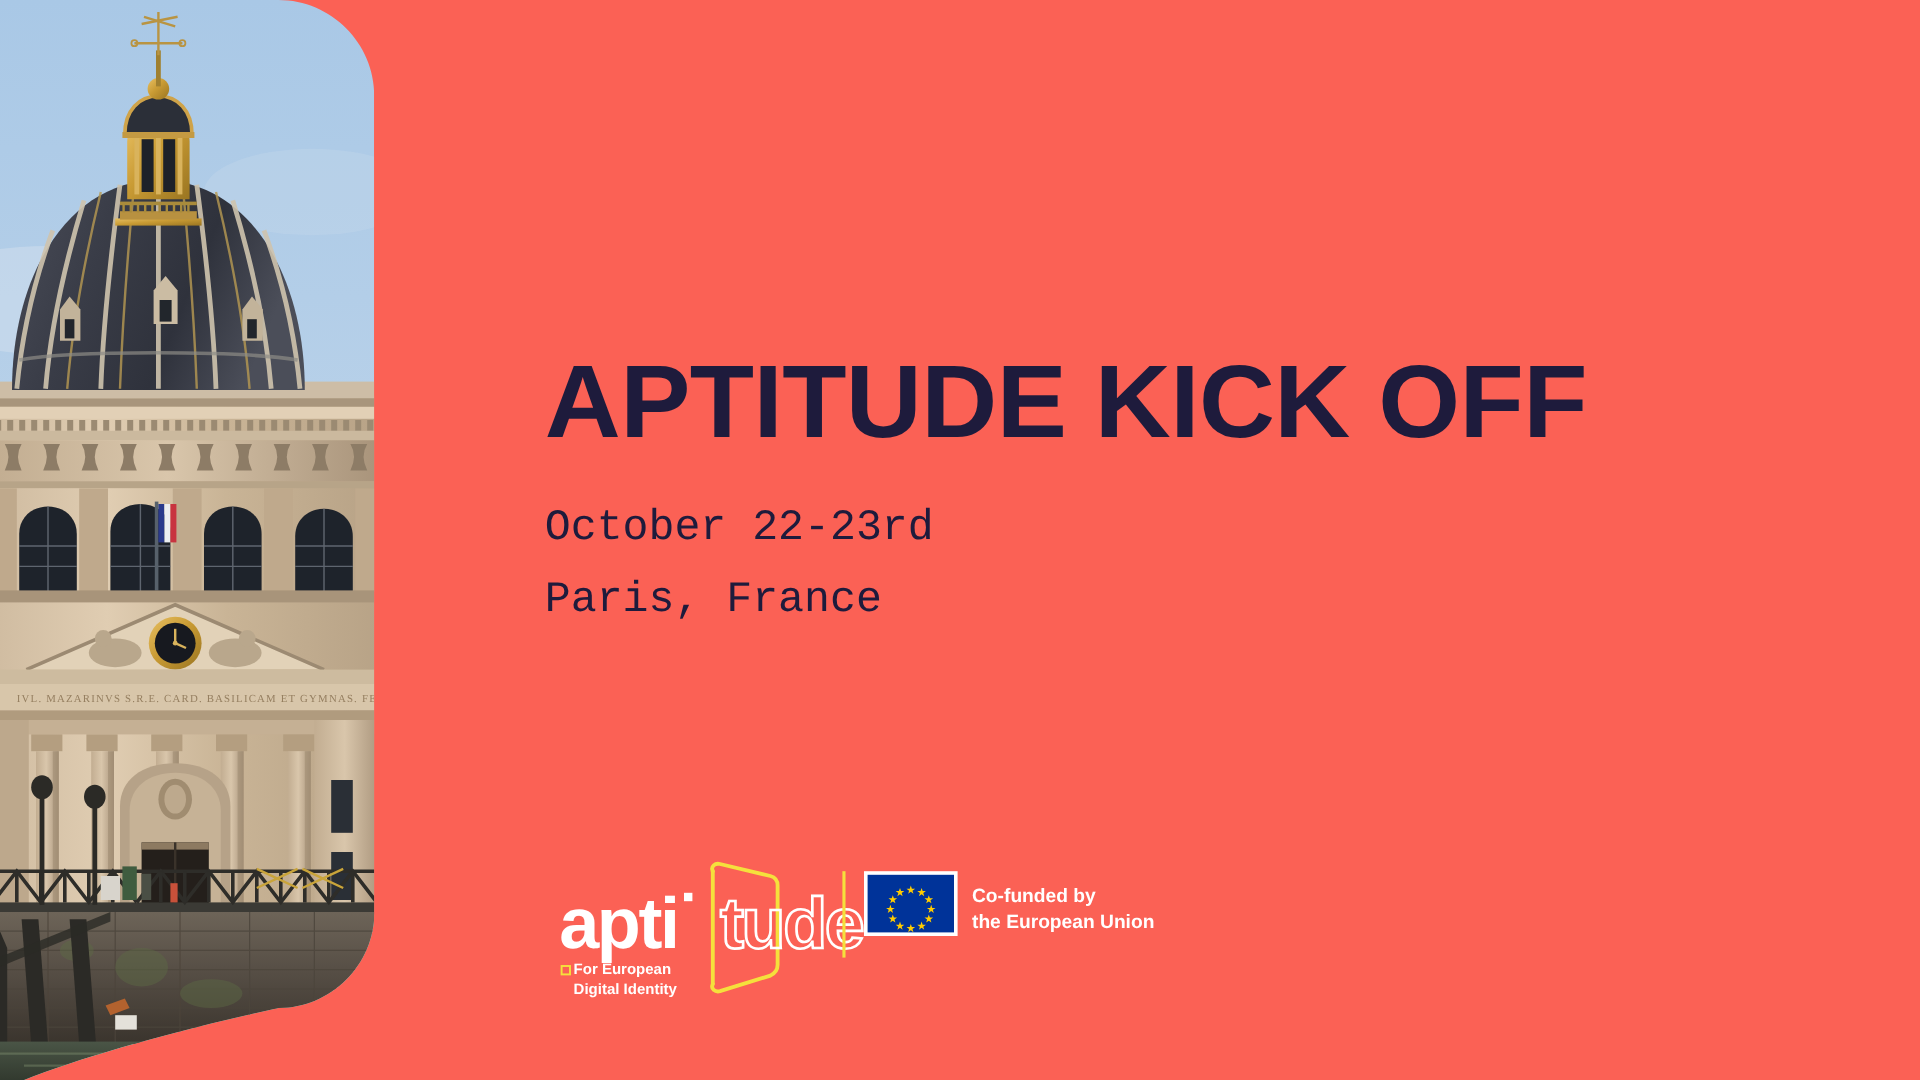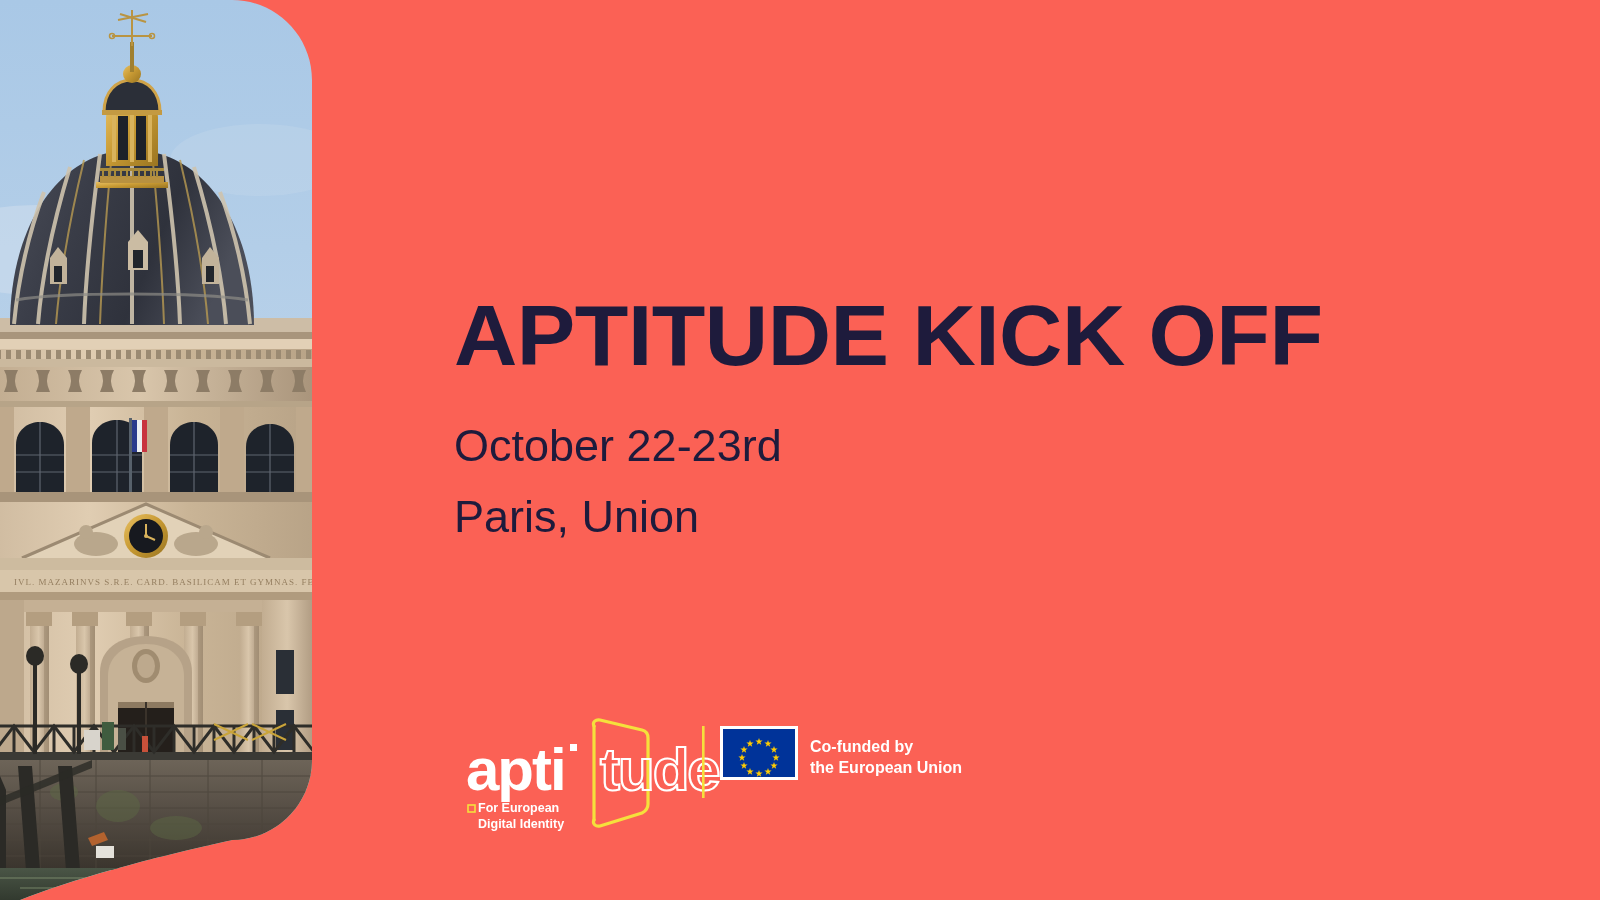--- a/index.html
+++ b/index.html
@@ -34,23 +34,23 @@
     line-height:1.0;
     letter-spacing:-0.5px;
     color:#1e1b3c;
     white-space:nowrap;
     transform:scaleX(1.02);
     transform-origin:left center;
   }
   .subline-wrap{margin-top:38px;}
   .subline{
     margin:0 0 12px 0;
-    font-family:Liberation Sans, sans-serif;
+    font-family:Liberation Mono, monospace;
     font-weight:400;
-    font-size:45px;
+    font-size:36px;
     line-height:1.32;
     color:#1e1b3c;
     white-space:nowrap;
   }
 
   
   .lockup{position:absolute;left:466px;top:708px;width:520px;height:140px;}
   .lockup-svg{display:block;}
 </style>
 </head>
@@ -409,21 +409,21 @@
             <path d="M20,888 L160,888"></path>
         </g>
       </svg>
     </div>
   </div>
 
   <div class="copy">
     <h1 class="headline">APTITUDE KICK OFF</h1>
     <div class="subline-wrap">
       <p class="subline">October 22-23rd</p>
-      <p class="subline">Paris, Union</p>
+      <p class="subline">Paris, France</p>
     </div>
   </div>
 
   <div class="lockup">
     <svg class="lockup-svg" width="520" height="140" viewBox="0 0 520 140" xmlns="http://www.w3.org/2000/svg">
 
       <g>
         <path d="M128,18 C126,14 130,11 134,12 L176,22 C180,23 182,26 182,30 L182,96 C182,100 180,103 176,105 L134,118 C130,119 126,116 128,112" fill="none" stroke="#f5e03c" stroke-width="3.2" stroke-linecap="round" stroke-linejoin="round"></path>
         <path d="M128,18 L128,112" fill="none" stroke="#f5e03c" stroke-width="3.2" stroke-linecap="round"></path>
       </g>

